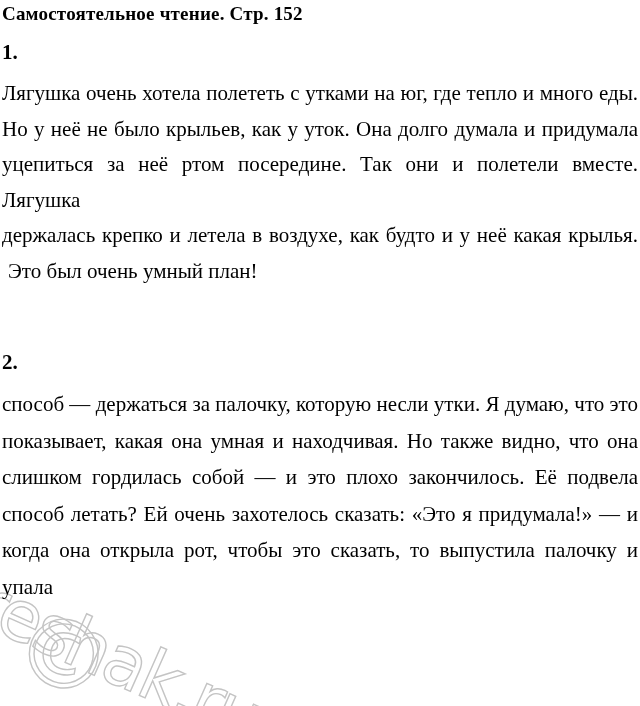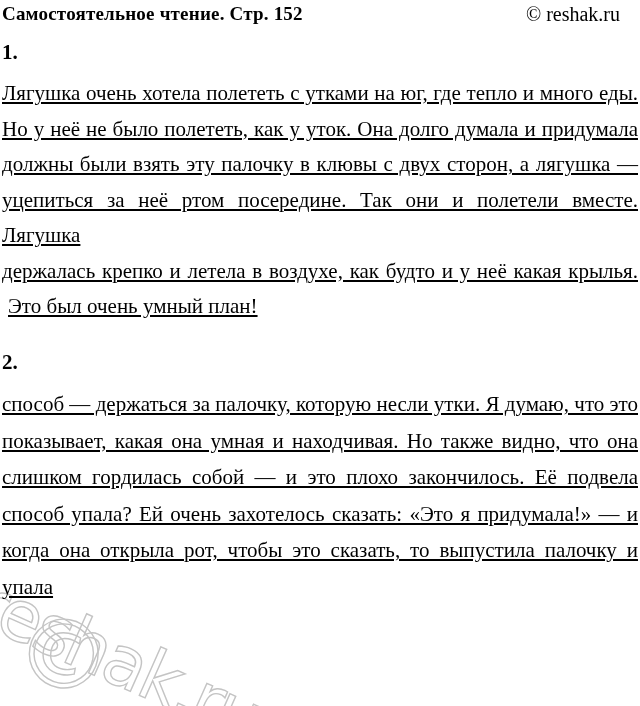--- a/index.html
+++ b/index.html
@@ -7,24 +7,24 @@
     position: relative;
     width: 640px;
     height: 706px;
     background: #ffffff;
     overflow: hidden;
     font-family: "Liberation Serif", serif;
     color: #000000;
   }
   .header-row {
     position: absolute;
-    top: 3px; left: 2px; right: 20px;
+    top: 3px; left: 2px; right: 14px;
     display: flex;
     justify-content: space-between;
-    align-items: flex-start;
+    align-items: center;
   }
   .page-title {
     font-size: 19px;
     font-weight: bold;
     letter-spacing: 0.2px;
     white-space: nowrap;
   }
   .site-logo {
     font-size: 20px;
     white-space: nowrap;
@@ -36,21 +36,20 @@
     font-weight: bold;
     line-height: 24px;
   }
   #num1 { top: 40px; }
   #num2 { top: 350px; }
   .para {
     position: absolute;
     left: 2px;
     width: 636px;
     font-size: 21px;
-    text-decoration: underline;
   }
   #para1 { top: 76px;  line-height: 35.5px; }
   #para2 { top: 386px; line-height: 36.5px; }
   .jline {
     text-align: justify;
     text-align-last: justify;
   }
   .jline.last { text-align-last: left; margin-left: 6px; }
   .wm {
     position: absolute;
@@ -80,36 +79,34 @@
 </head>
 <body>
 
 <div class="page">
 
   <span class="wm wm-text">reshak.ru</span>
   <span class="wm wm-copy">©</span>
 
   <div class="header-row">
     <div class="page-title">Самостоятельное чтение. Стр. 152</div>
-    <div class="site-logo">© reshak.ru</div>
   </div>
 
   <div class="sec-num" id="num1">1.</div>
   <div class="para" id="para1">
     <div class="jline">Лягушка очень хотела полететь с утками на юг, где тепло и много еды.</div>
-    <div class="jline">Но у неё не было полететь, как у уток. Она долго думала и придумала</div>
-    <div class="jline">должны были взять эту палочку в клювы с двух сторон, а лягушка —</div>
+    <div class="jline">Но у неё не было крыльев, как у уток. Она долго думала и придумала</div>
     <div class="jline">уцепиться за неё ртом посередине. Так они и полетели вместе. Лягушка</div>
     <div class="jline">держалась крепко и летела в воздухе, как будто и у неё какая крылья.</div>
     <div class="jline last">Это был очень умный план!</div>
   </div>
 
   <div class="sec-num" id="num2">2.</div>
   <div class="para" id="para2">
     <div class="jline">способ — держаться за палочку, которую несли утки. Я думаю, что это</div>
     <div class="jline">показывает, какая она умная и находчивая. Но также видно, что она</div>
     <div class="jline">слишком гордилась собой — и это плохо закончилось. Её подвела</div>
-    <div class="jline">способ упала? Ей очень захотелось сказать: «Это я придумала!» — и</div>
+    <div class="jline">способ летать? Ей очень захотелось сказать: «Это я придумала!» — и</div>
     <div class="jline">когда она открыла рот, чтобы это сказать, то выпустила палочку и упала</div>
 
   </div>
 
 </div>
 
 </body></html>

